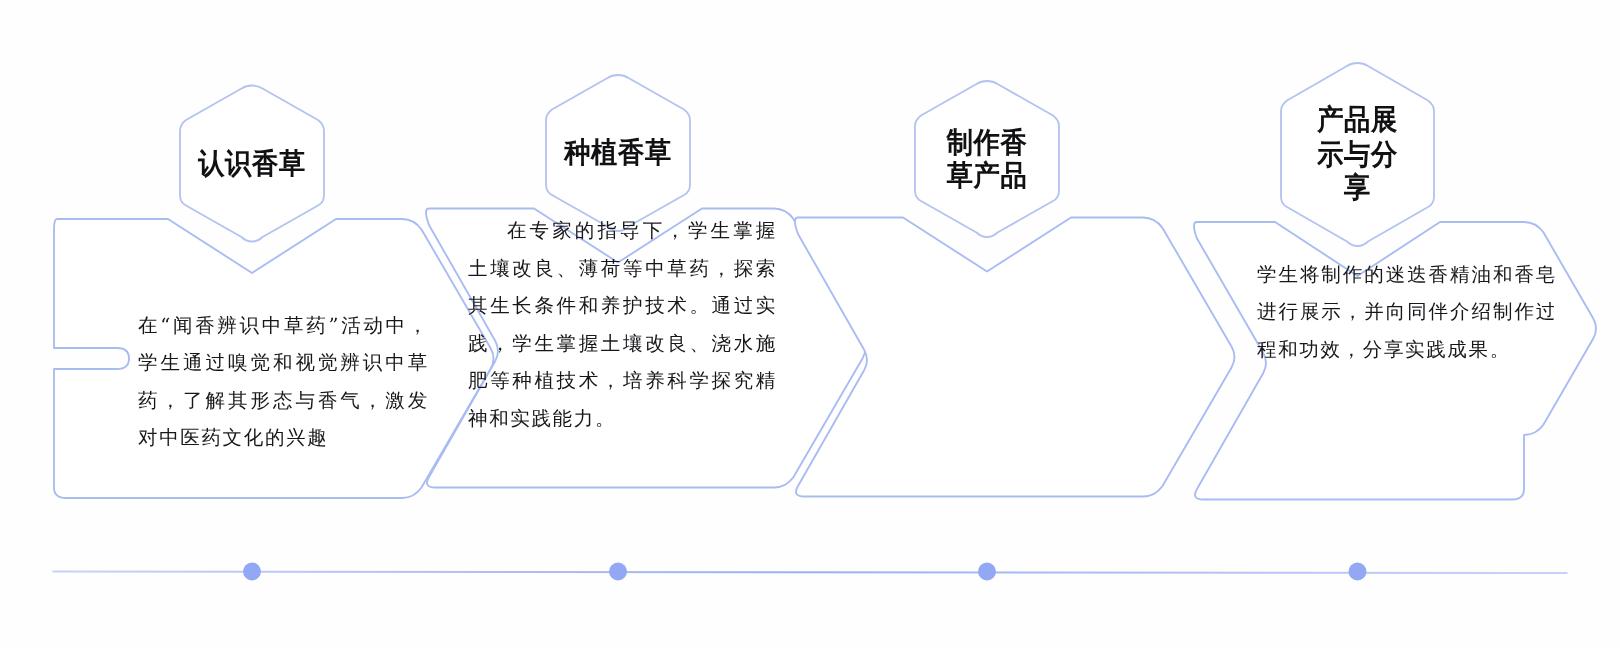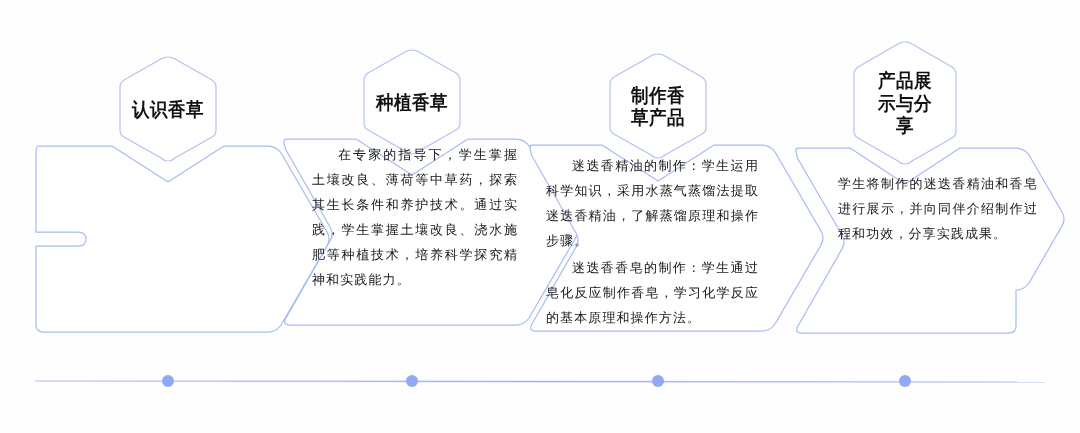--- a/index.html
+++ b/index.html
@@ -239,27 +239,26 @@
 
   <div class="hex-title" style="left:362px;top:50px;width:100px;height:104px;">种植香草</div>
 
   <div class="hex-title" style="left:608px;top:54px;width:100px;height:104px;">制作香
 草产品</div>
 
   <div class="hex-title" style="left:852px;top:42px;width:106px;height:122px;">产品展
 示与分
 享</div>
 
+  <div class="body-text" style="left:92px;top:206px;width:194px;">
+    <p>在“闻香辨识中草药”活动中，学生通过嗅觉和视觉辨识中草药，了解其形态与香气，激发对中医药文化的兴趣</p>
+  </div>
 
   <div class="body-text" style="left:312px;top:143px;width:206px;">
     <p class="indent">在专家的指导下，学生掌握土壤改良、薄荷等中草药，探索其生长条件和养护技术。通过实践，学生掌握土壤改良、浇水施肥等种植技术，培养科学探究精神和实践能力。</p>
   </div>
 
-  <div class="body-text" style="left:546px;top:154px;width:213px;">
-    <p class="indent">迷迭香精油的制作：学生运用科学知识，采用水蒸气蒸馏法提取迷迭香精油，了解蒸馏原理和操作步骤。</p>
-    <p class="indent">迷迭香香皂的制作：学生通过皂化反应制作香皂，学习化学反应的基本原理和操作方法。</p>
-  </div>
 
   <div class="body-text" style="left:838px;top:172px;width:200px;">
     <p>学生将制作的迷迭香精油和香皂进行展示，并向同伴介绍制作过程和功效，分享实践成果。</p>
   </div>
 
 </div>
 
 </body></html>

